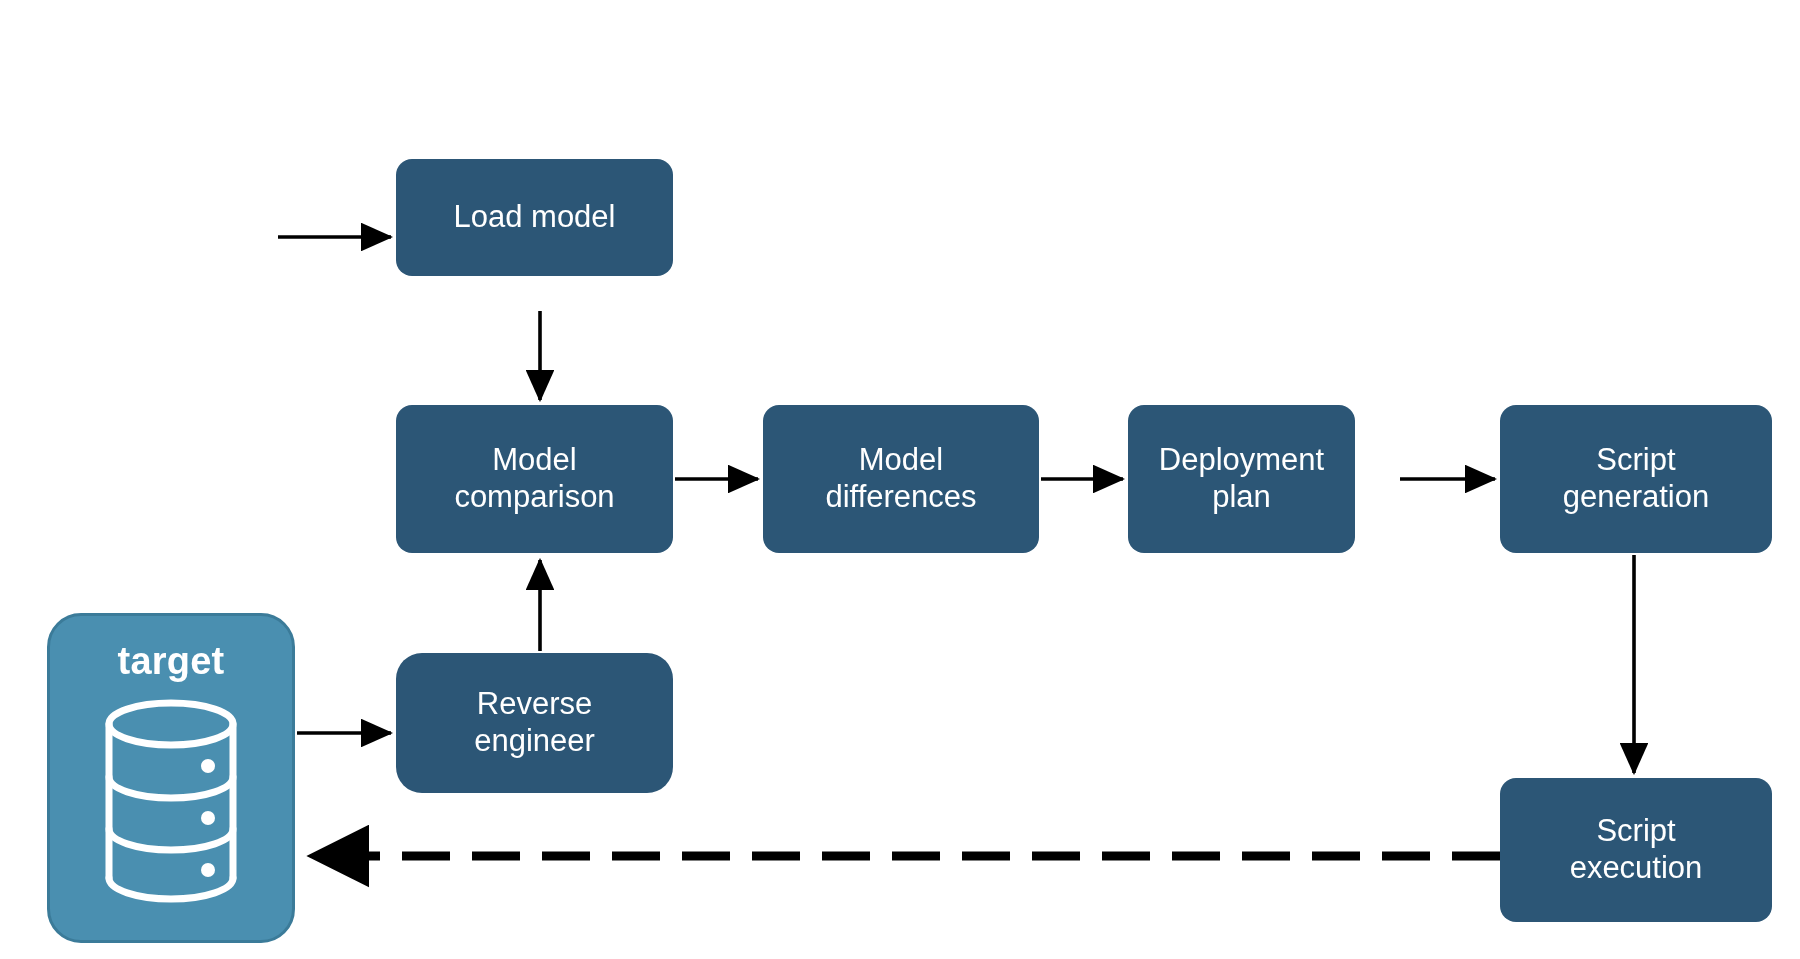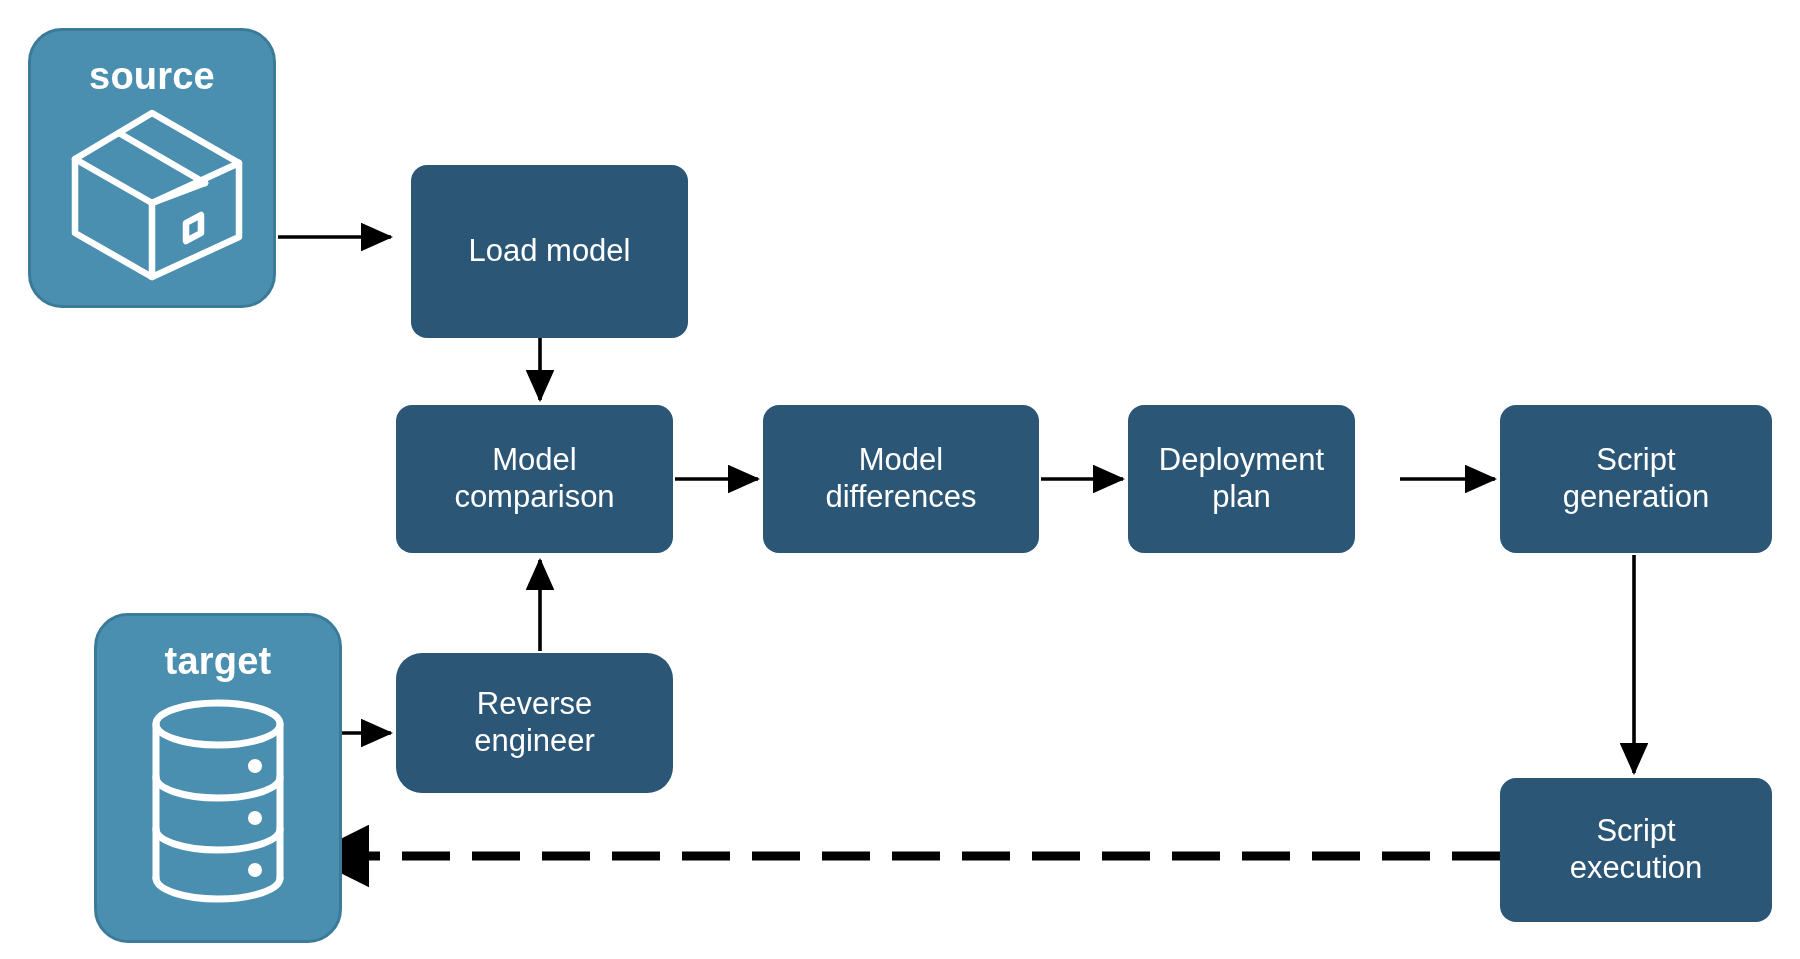--- a/index.html
+++ b/index.html
@@ -91,61 +91,43 @@
 
     <line x1="1634" y1="555" x2="1634" y2="773" stroke="#000000" stroke-width="3.6" marker-end="url(#arrowhead)"></line>
 
     <line x1="297" y1="733" x2="391" y2="733" stroke="#000000" stroke-width="3.6" marker-end="url(#arrowhead)"></line>
 
     <line x1="540" y1="651" x2="540" y2="560" stroke="#000000" stroke-width="3.6" marker-end="url(#arrowhead)"></line>
 
     <line x1="1500" y1="856" x2="310" y2="856" stroke="#000000" stroke-width="9" stroke-dasharray="48,22" marker-end="url(#arrowhead-big)"></line>
   </svg>
 
-  <div class="endpoint" style="left:28px; top:28px; width:248px; height:280px; padding-top:26px;">
-    <span class="endpoint-label">source</span>
-    <span class="endpoint-icon" style="margin-top:10px;">
-      <svg width="190" height="180" viewBox="0 0 190 180">
-        <g fill="none" stroke="#ffffff" stroke-width="6.5" stroke-linejoin="round" stroke-linecap="round">
 
-          <path d="M95 8 L182 58 L182 132 L95 172 L18 128 L18 54 Z"></path>
-          <path d="M18 54 L95 98 L182 58"></path>
-          <path d="M95 98 L95 172"></path>
-
-          <path d="M62 28 L148 78"></path>
-          <path d="M95 98 L148 78"></path>
-
-          <path d="M129 118 L144 110 L144 128 L129 136 Z"></path>
-        </g>
-      </svg>
-    </span>
-  </div>
-
-  <div class="endpoint" style="left:47px; top:613px; width:248px; height:330px; padding-top:26px;margin-left:47px;">
+  <div class="endpoint" style="left:47px; top:613px; width:248px; height:330px; padding-top:26px;">
     <span class="endpoint-label">target</span>
     <span class="endpoint-icon" style="margin-top:16px;">
       <svg width="160" height="210" viewBox="0 0 160 210">
         <g fill="none" stroke="#ffffff" stroke-width="7" stroke-linejoin="round" stroke-linecap="round">
           <ellipse cx="80" cy="28" rx="62" ry="21"></ellipse>
           <path d="M18 28 L18 182"></path>
           <path d="M142 28 L142 182"></path>
           <path d="M18 182 A62 21 0 0 0 142 182"></path>
           <path d="M18 81 A62 21 0 0 0 142 81"></path>
           <path d="M18 133 A62 21 0 0 0 142 133"></path>
         </g>
         <g fill="#ffffff">
           <circle cx="117" cy="70" r="7"></circle>
           <circle cx="117" cy="122" r="7"></circle>
           <circle cx="117" cy="174" r="7"></circle>
         </g>
       </svg>
     </span>
   </div>
 
-  <div class="process" style="left:396px; top:165px; width:277px; height:173px;margin-left:15px;">
+  <div class="process" style="left:396px; top:159px; width:277px; height:117px;">
     <span class="process-label">Load model</span>
   </div>
 
   <div class="process" style="left:396px; top:405px; width:277px; height:148px;">
     <span class="process-label">Model
 comparison</span>
   </div>
 
   <div class="process" style="left:763px; top:405px; width:276px; height:148px;">
     <span class="process-label">Model

